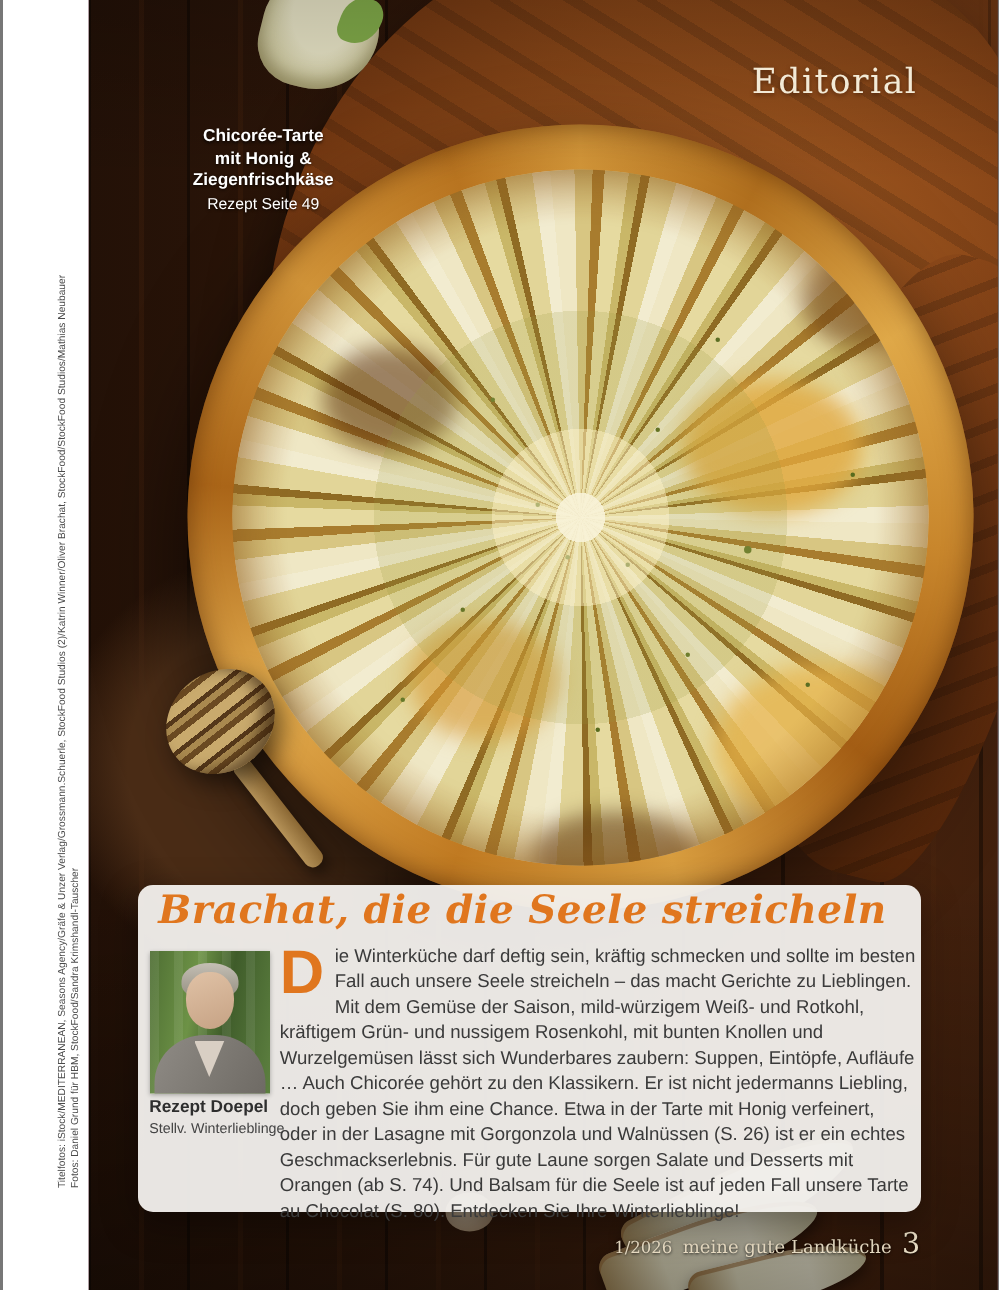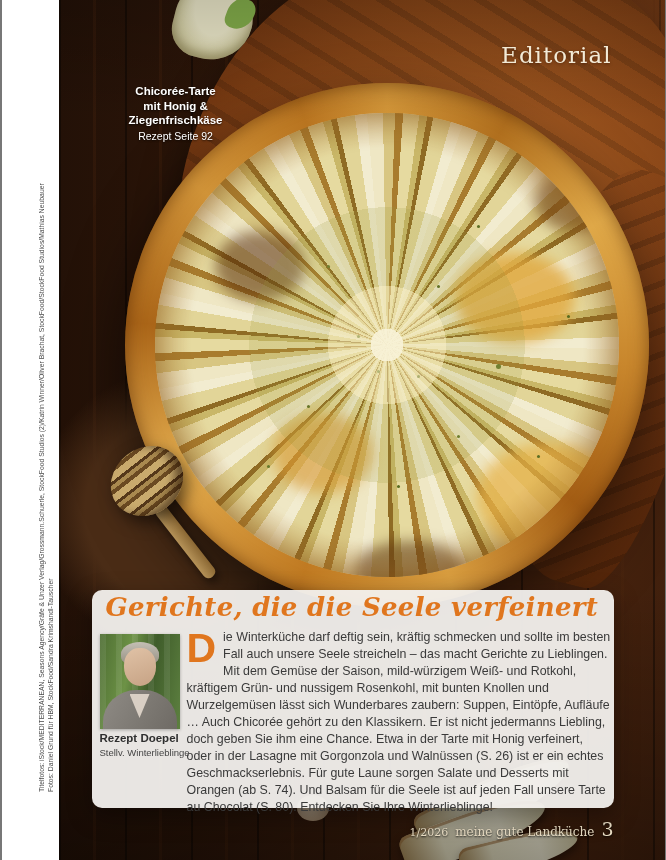--- a/index.html
+++ b/index.html
@@ -177,31 +177,31 @@
     <div class="endive e2"></div>
     <div class="endive e3"></div>
     <div class="vignette"></div>
 
     <div class="editorial-label">Editorial</div>
 
     <div class="photo-caption">
       <div class="cap-b">Chicorée-Tarte</div>
       <div class="cap-b">mit Honig &amp;</div>
       <div class="cap-b">Ziegenfrischkäse</div>
-      <div class="cap-r">Rezept Seite 92</div>
+      <div class="cap-r">Rezept Seite 49</div>
     </div>
 
     <div class="page-footer">
       <span class="pf-issue">1/2026</span>
       <span class="pf-name">meine gute Landküche</span>
       <span class="pf-num">3</span>
     </div>
 
     <div class="card">
-      <h1 class="card-heading">Gerichte, die die Seele verfeinert</h1>
+      <h1 class="card-heading">Brachat, die die Seele streicheln</h1>
 
       <div class="portrait">
         <div class="p-hair"></div>
         <div class="p-head"></div>
         <div class="p-body"></div>
         <div class="p-shirt"></div>
       </div>
       <div class="author-name">Rezept Doepel</div>
       <div class="author-role">Stellv. Winterlieblinge</div>
 

